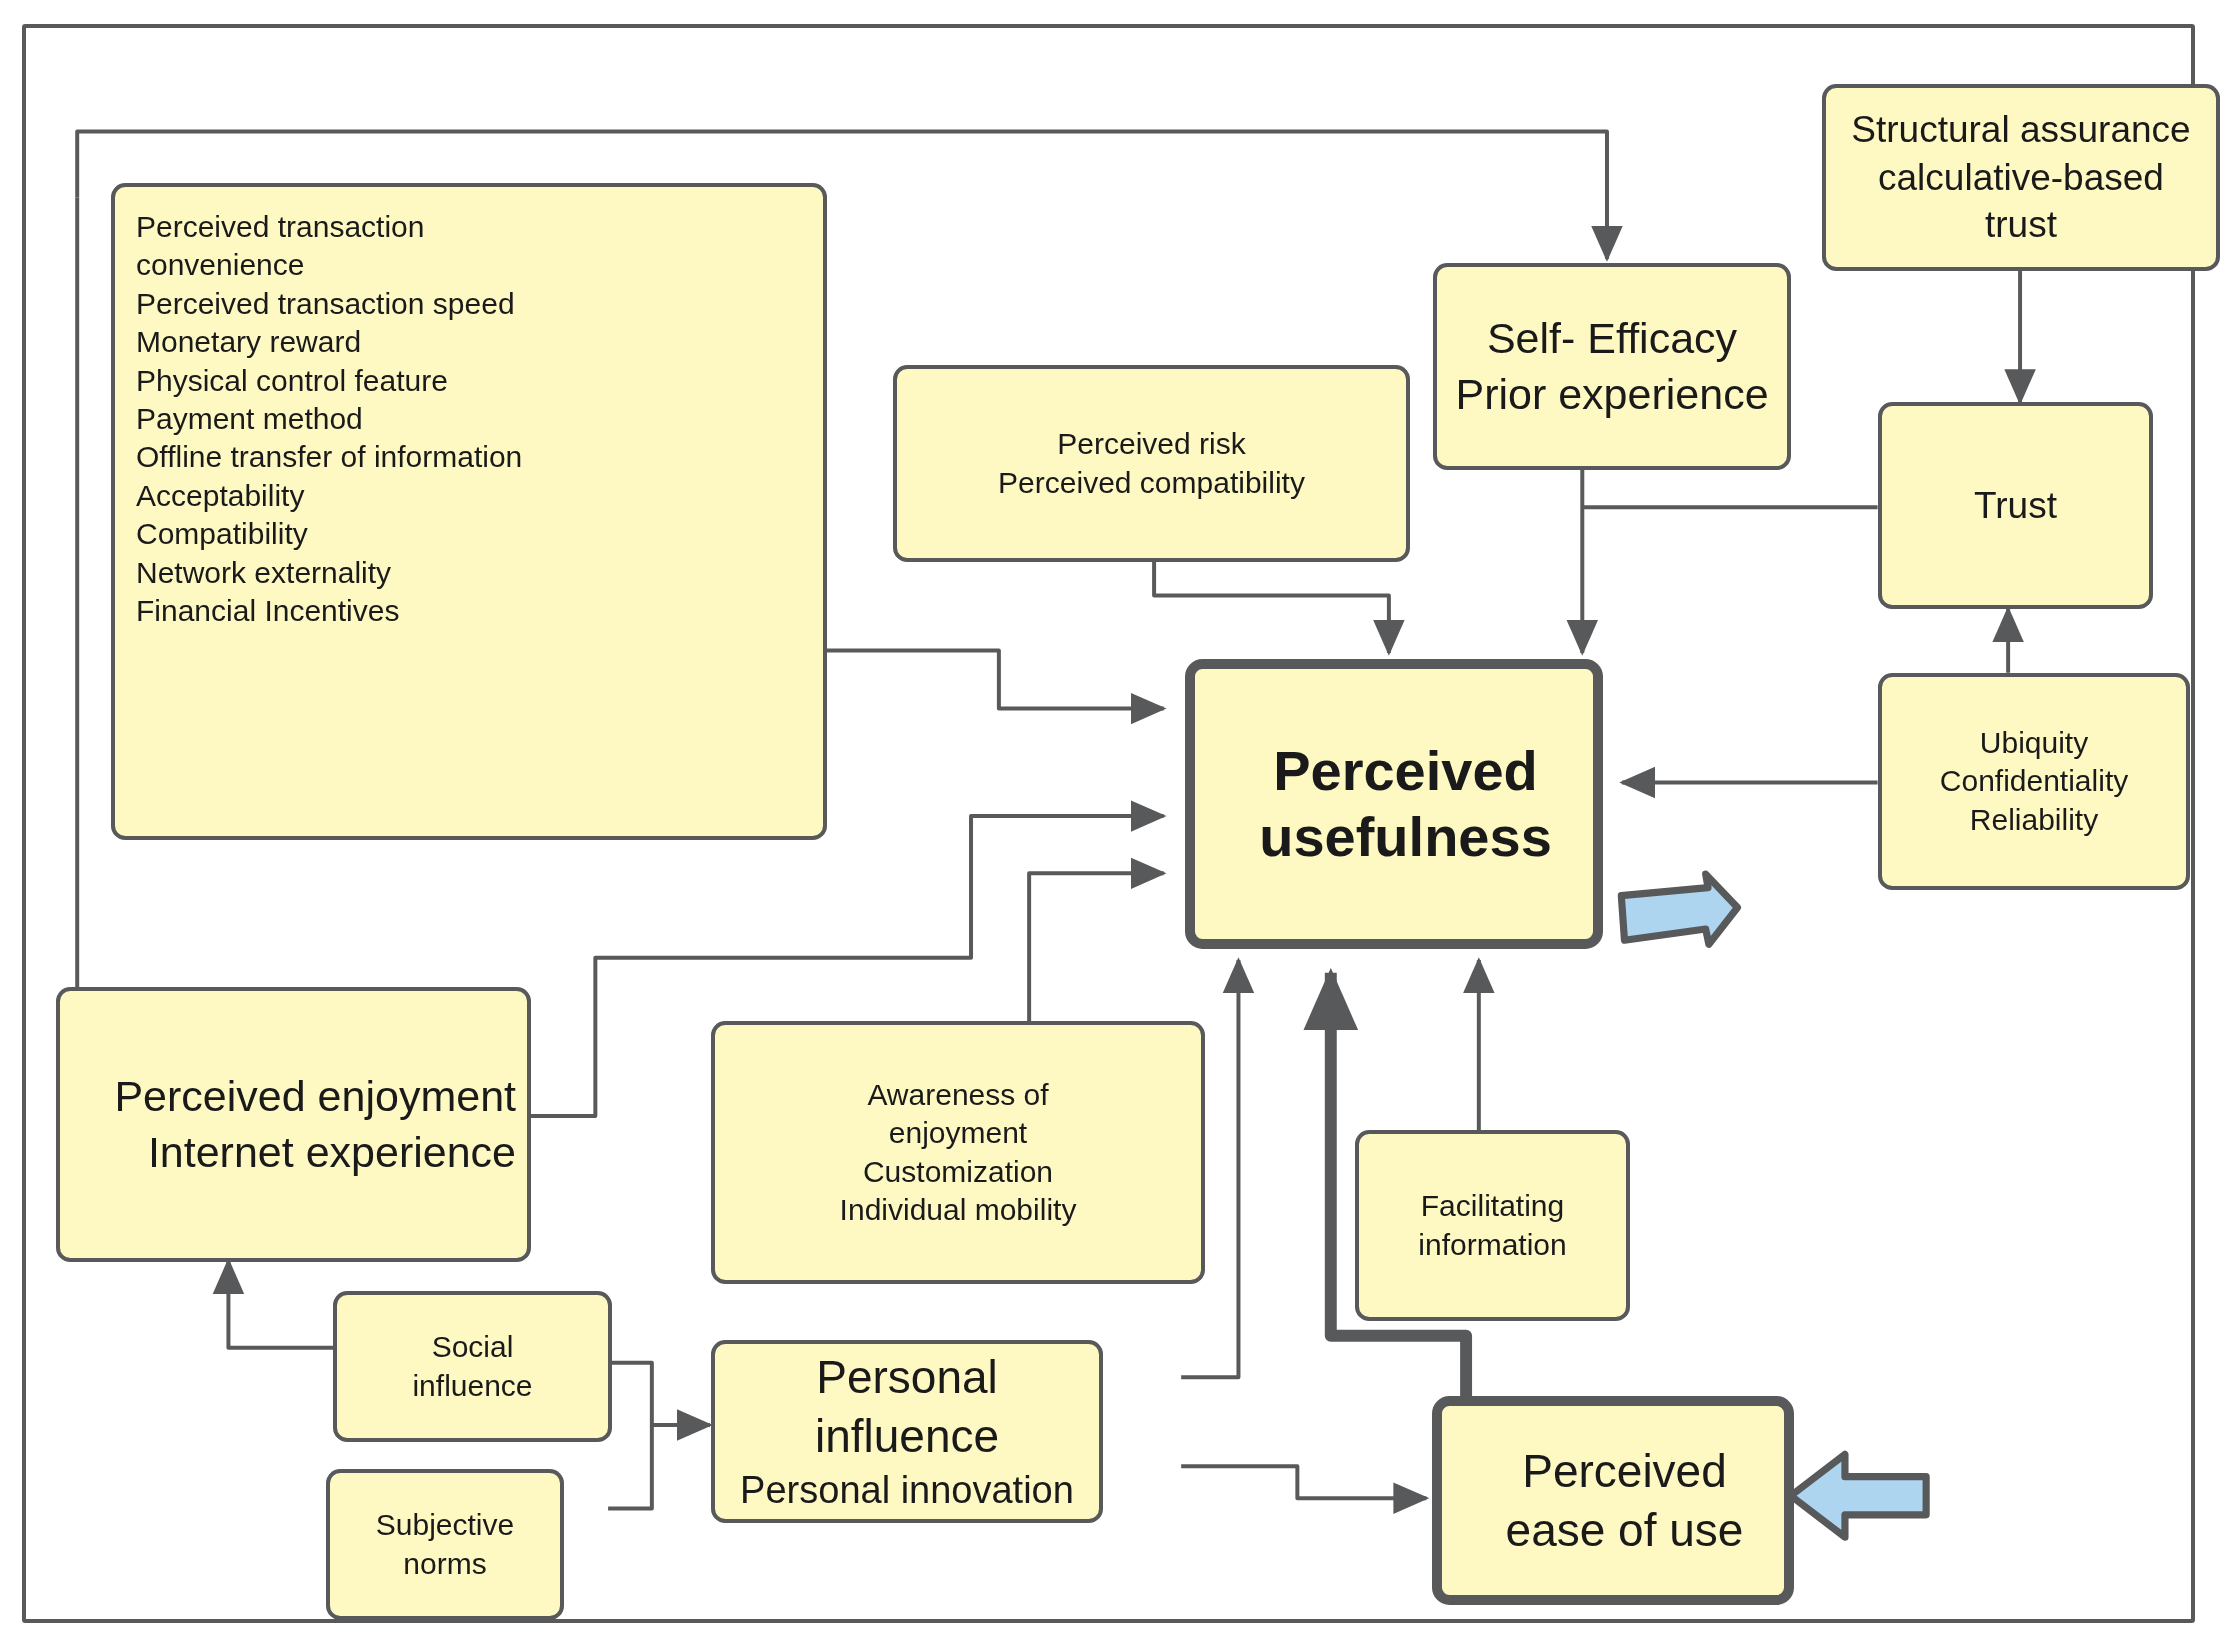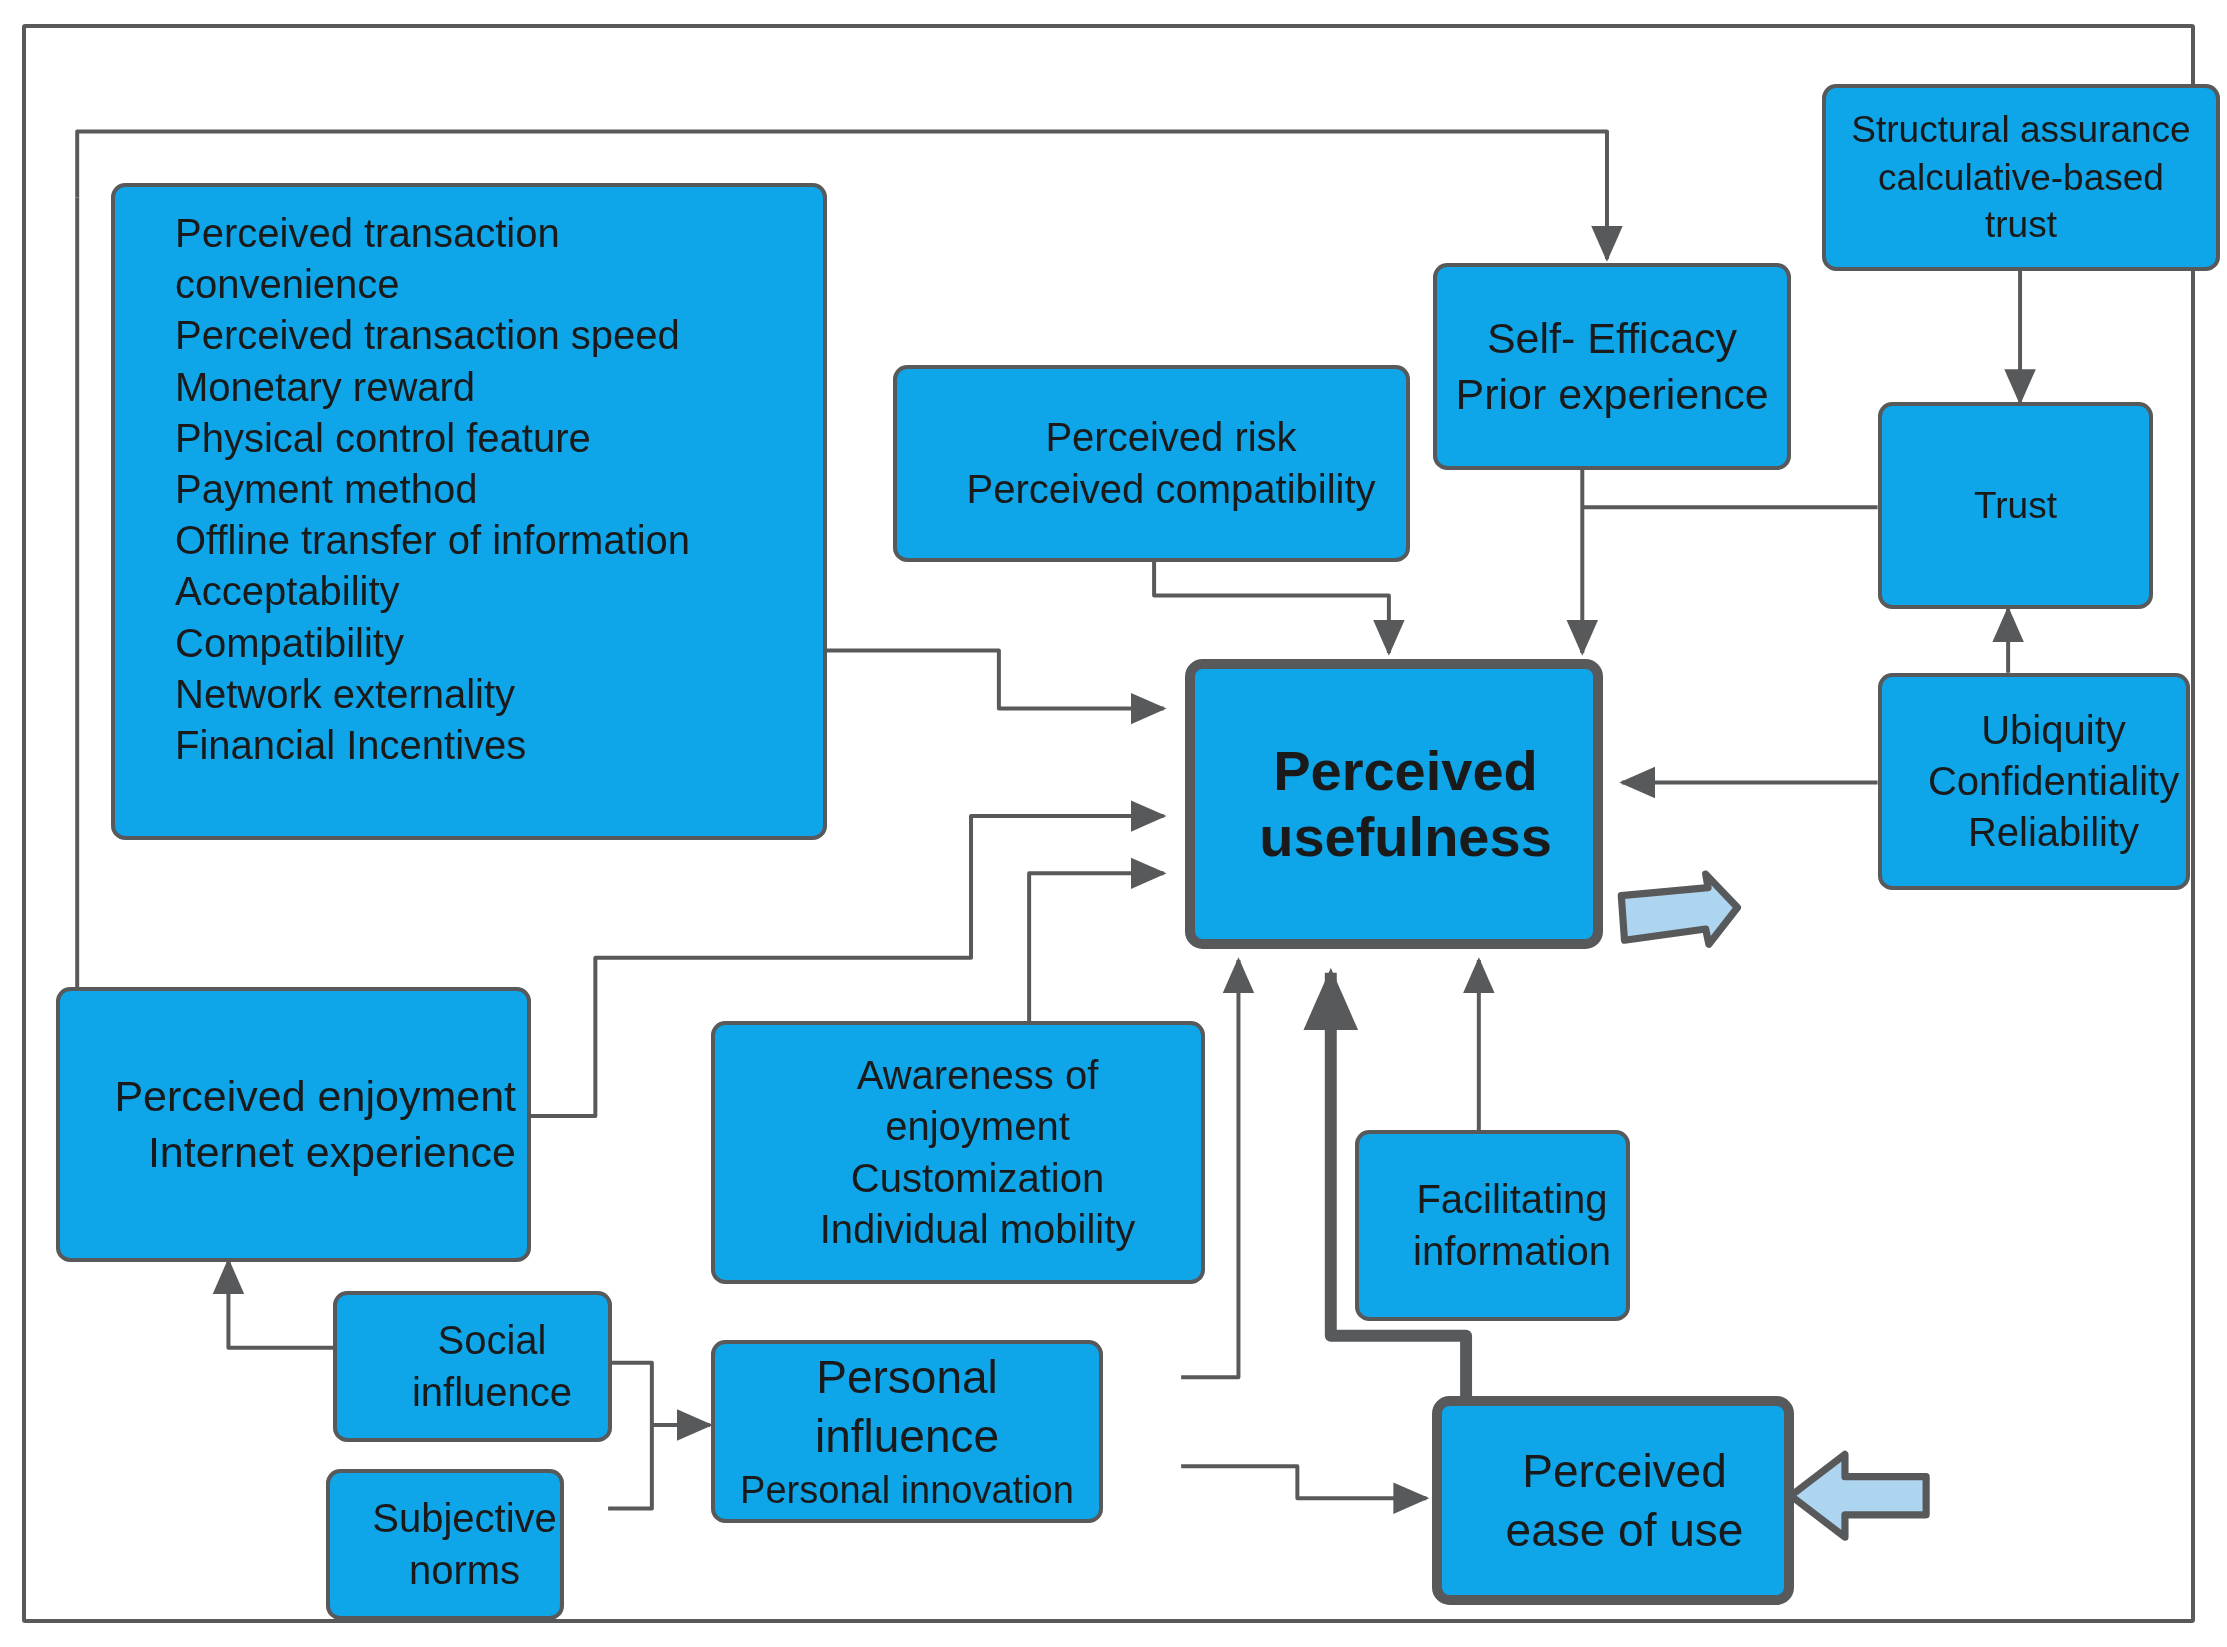--- a/index.html
+++ b/index.html
@@ -5,31 +5,31 @@
   html,body{margin:0;padding:0;background:#ffffff;}
   body{font-family:"Liberation Sans", sans-serif;}
   #stage{position:relative;width:2227px;height:1648px;background:#ffffff;overflow:hidden;}
   svg#wires{position:absolute;left:0;top:0;width:2227px;height:1648px;}
   .outer-frame{
     position:absolute;left:22px;top:24px;width:2173px;height:1599px;
     border:4.8px solid #58595b;border-radius:3.2px;box-sizing:border-box;background:transparent;
   }
   .node{
     position:absolute;box-sizing:border-box;
-    border:4px solid #58595b;border-radius:14.3px;background:#0ea5e9;
+    border:4px solid #58595b;border-radius:14.3px;background:#fef9c3;
     display:flex;align-items:center;justify-content:center;
     color:#1a1a1a;line-height:1.28;text-align:center;
   }
   .node .lines{width:100%;padding:0 11px;box-sizing:border-box;}
   .node .ln{display:block;}
   .left-list{align-items:flex-start;justify-content:flex-start;text-align:left;}
   .left-list .lines{padding:21px 21px;text-align:left;}
   .f-46{font-size:37px;}
   .f-48{font-size:38px;}
-  .f-50{font-size:40px;margin-left:39px;}
+  .f-50{font-size:30px;}
   .f-54{font-size:43px;}
   .f-58{font-size:46px;}
   .node.thick{border-width:10.3px;border-radius:17.5px;padding-left:23px;}
   .node.core{font-weight:bold;font-size:56px;line-height:1.18;}
 </style>
 </head>
 <body>
 
 <div id="stage">
 

